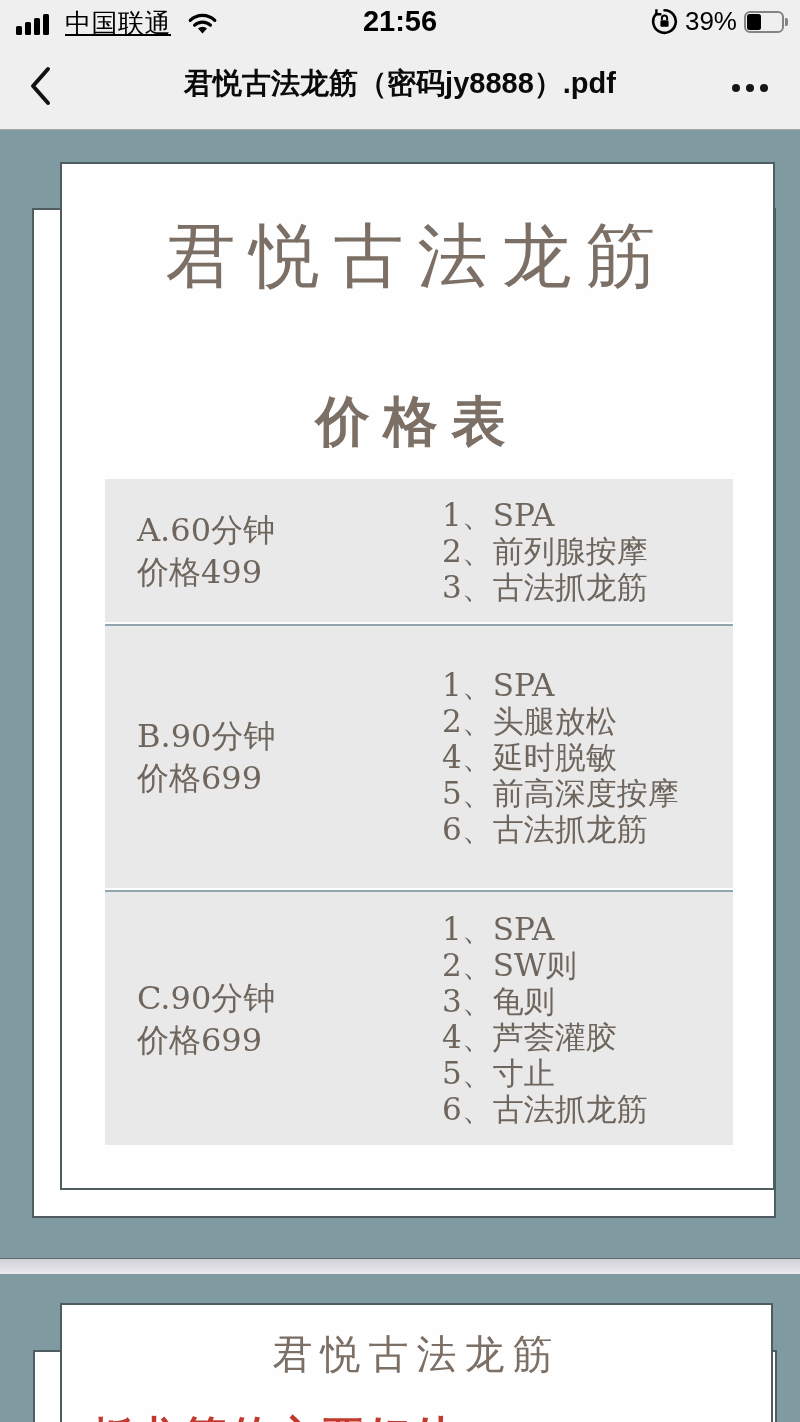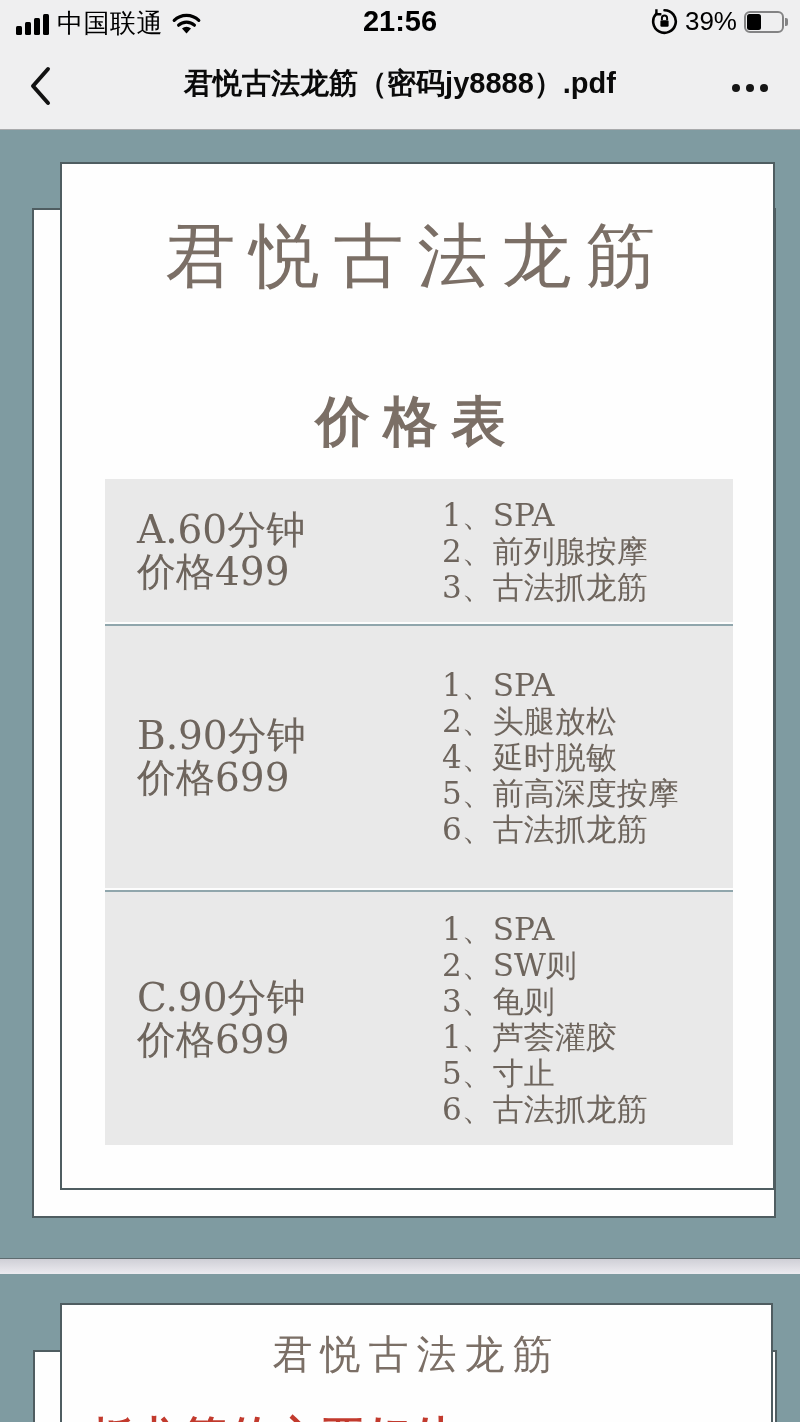--- a/index.html
+++ b/index.html
@@ -3,21 +3,21 @@
 <meta charset="utf-8">
 <style>
   * { margin:0; padding:0; box-sizing:border-box; }
   html,body { width:800px; height:1422px; overflow:hidden; }
   body { font-family:"Liberation Sans", sans-serif; background:#7f9ba1; position:relative; }
 
   
   .header { position:absolute; top:0; left:0; width:800px; height:130px;
             background:#efeff0; border-bottom:1px solid #a9aaac; z-index:30; }
   .statusbar { position:relative; height:42px; }
-  .sb-left { position:absolute; left:16px; top:6px; display:flex; align-items:center; gap:8px; }
+  .sb-left { position:absolute; left:16px; top:6px; display:flex; align-items:center; gap:16px;text-decoration:underline; }
   .signal { display:flex; align-items:flex-end; gap:3px; height:22px; }
   .signal i { display:block; width:6px; background:#000; border-radius:1.5px; }
   .signal i:nth-child(1){height:9px;} .signal i:nth-child(2){height:13px;}
   .signal i:nth-child(3){height:17px;} .signal i:nth-child(4){height:21px;}
   .carrier { font-size:26px; color:#000; letter-spacing:0.5px; }
   .sb-time { position:absolute; left:0; right:0; top:5px; text-align:center;
              font-size:29px; font-weight:700; color:#000; }
   .sb-right { position:absolute; right:12px; top:6px; display:flex; align-items:center; gap:7px; }
   .pct { font-size:26px; color:#000; }
   .battery { position:relative; width:44px; height:22px; }
@@ -53,21 +53,21 @@
   .doc { font-family:"DejaVu Serif","Liberation Serif",serif; color:#7b6f66; }
   .p1-title { position:absolute; top:46px; left:0; width:100%; text-align:center;
               font-size:70px; letter-spacing:14px; white-space:nowrap; }
   .p1-subtitle { position:absolute; top:222px; left:0; width:100%; text-align:center;
                  font-size:54px; letter-spacing:14px; white-space:nowrap;font-weight:bold; }
 
   .price-table { position:absolute; left:43px; top:315px; width:628px; background:#e9e9e9;
                  color:#6e655d; font-family:"DejaVu Serif","Liberation Serif",serif; }
   .prow { display:flex; align-items:center; }
   .prow-a { height:143px; } .prow-b { height:262px; } .prow-c { height:253px; }
-  .pcell-left { width:337px; padding-left:32px; font-size:39px; line-height:42px; }
+  .pcell-left { width:337px; padding-left:32px; font-size:32px; line-height:42px; }
   .pcell-right { flex:1; font-size:31px; line-height:36px; }
   .divider { height:4px; }
   .div-white { height:2px; background:#fdfdfd; }
   .div-teal { height:2px; background:#90a6ac; }
 
   .p2-title { position:absolute; top:22px; left:0; width:100%; text-align:center;
               font-size:40px; letter-spacing:8px; white-space:nowrap; }
   .p2-red { position:absolute; top:104px; left:30px; font-size:42px; font-weight:700;
             letter-spacing:4px; color:#c23a2d; white-space:nowrap;
             font-family:"DejaVu Serif","Liberation Serif",serif; }
@@ -175,21 +175,21 @@
 
       <div class="prow prow-c">
         <div class="pcell-left">
           <div>C.90分钟</div>
           <div>价格699</div>
         </div>
         <div class="pcell-right">
           <div>1、SPA</div>
           <div>2、SW则</div>
           <div>3、龟则</div>
-          <div>1、芦荟灌胶</div>
+          <div>4、芦荟灌胶</div>
           <div>5、寸止</div>
           <div>6、古法抓龙筋</div>
         </div>
       </div>
     </div>
   </div>
 </div>
 
 <div class="sep-band"></div>
 

